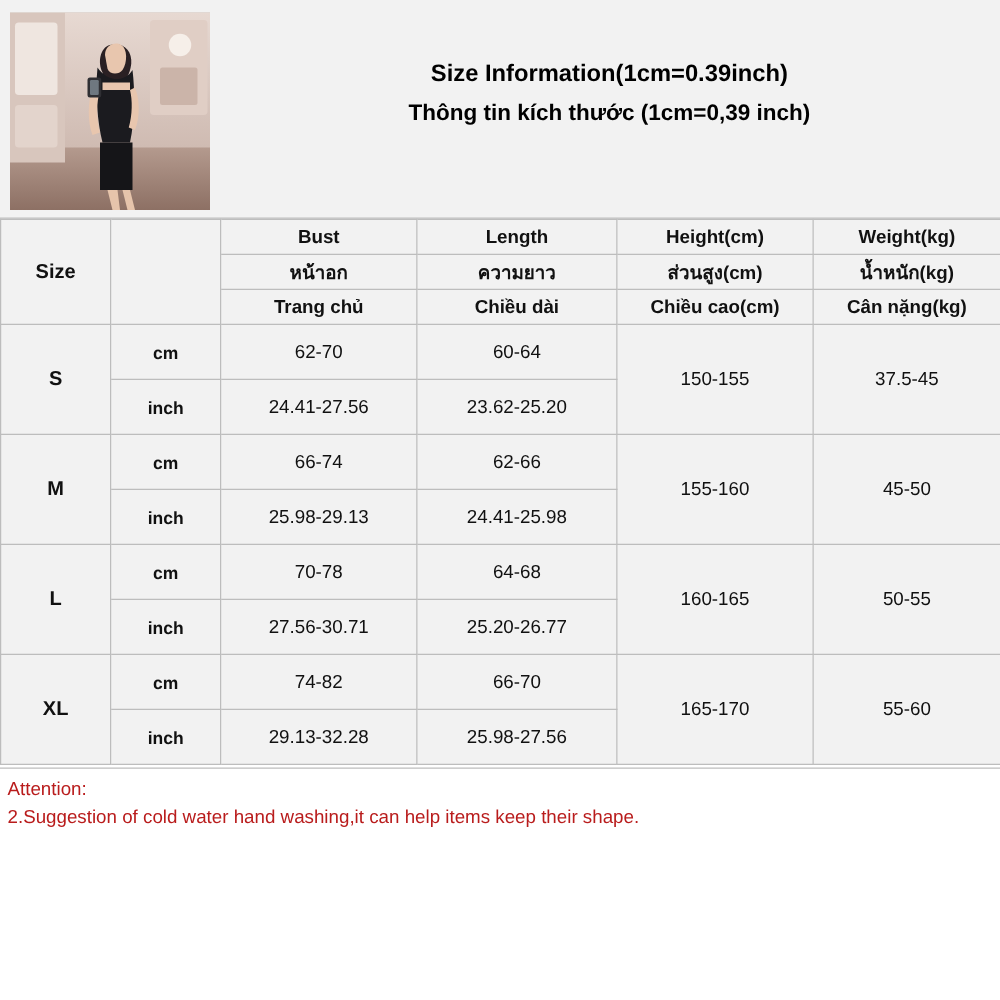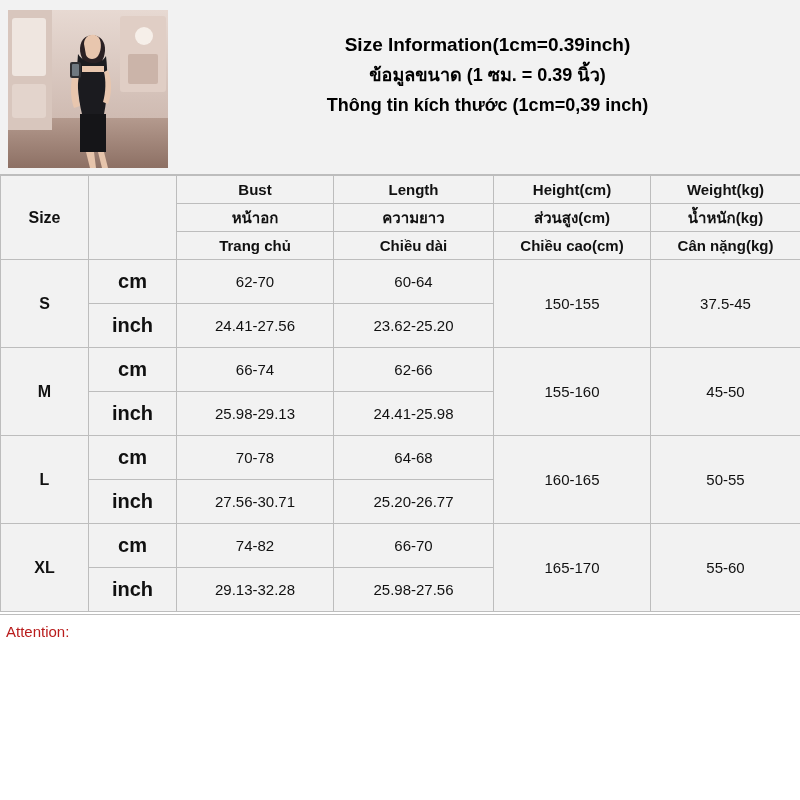--- a/index.html
+++ b/index.html
@@ -93,21 +93,21 @@
     font-size: 15px;
     height: 27px;
     margin-left: 26px;
   }
   .size-table td.sizelabel {
     font-weight: bold;
     font-size: 16px;
   }
   .size-table td.unit {
     font-weight: bold;
-    font-size: 20px;
+    font-size: 14px;
   }
   .size-table td.val {
     font-size: 15px;
     height: 43px;
   }
   .col-size { width: 88px; }
   .col-unit { width: 88px; }
   .col-bust { width: 157px; }
   .col-length { width: 160px; }
   .col-height { width: 157px; }
@@ -171,21 +171,20 @@
           <path d="M66 60 C62 72 62 88 66 98 L72 96 C69 86 69 72 72 62 Z" fill="#e8c6ae"></path>
           <path d="M100 60 C104 70 104 84 100 94 L95 92 C98 82 98 70 96 62 Z" fill="#e8c6ae"></path>
           <rect x="62" y="52" width="11" height="16" rx="2" fill="#2f2f33"></rect>
           <rect x="64" y="54" width="7" height="12" rx="1" fill="#6f7880"></rect>
         </g>
       </svg>
     </div>
 
     <div class="title-block">
       <div class="title-line l1">Size Information(1cm=0.39inch)</div>
-      <div class="title-line l2">ข้อมูลขนาด (1 ซม. = 0.39 นิ้ว)</div>
       <div class="title-line l3">Thông tin kích thước (1cm=0,39 inch)</div>
     </div>
   </div>
 
   <table class="size-table">
     <colgroup>
       <col class="col-size">
       <col class="col-unit">
       <col class="col-bust">
       <col class="col-length">
@@ -267,15 +266,16 @@
       <tr>
         <td class="unit">inch</td>
         <td class="val">29.13-32.28</td>
         <td class="val">25.98-27.56</td>
       </tr>
     </tbody>
   </table>
 
   <div class="attention">
     <p>Attention:</p>
+    <p>2.Suggestion of cold water hand washing,it can help items keep their shape.</p>
   </div>
 
 </div>
 
 </body></html>

